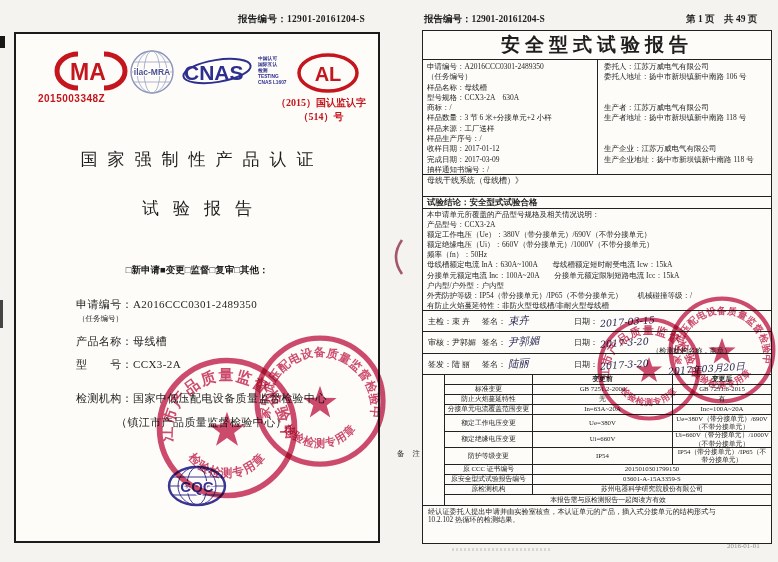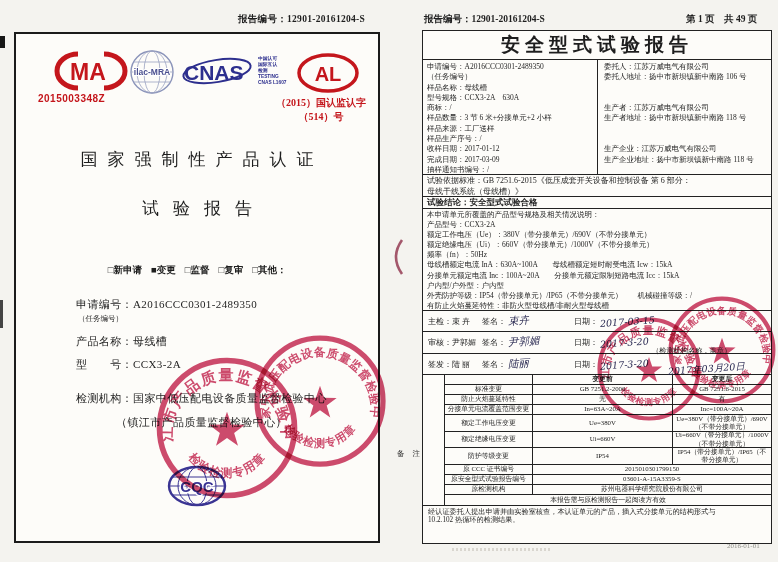--- a/index.html
+++ b/index.html
@@ -11,21 +11,21 @@
   .lp-report-no{position:absolute;left:238px;top:13px;font-size:9.5px;font-weight:700;letter-spacing:.3px}
   .cma-num{position:absolute;left:38px;top:93px;width:100px;text-align:left;color:#c4161c;
            font-family:"Liberation Sans",sans-serif;font-size:10px;font-weight:700;letter-spacing:.5px}
   .cnas-side{position:absolute;left:258px;top:56px;width:50px;color:#2d2f8e;font-weight:700;
              font-family:"Liberation Sans",sans-serif;font-size:4.8px;line-height:6px}
   .al-cap{position:absolute;left:262px;top:96px;width:118px;text-align:center;color:#c4161c;
           font-size:10px;font-weight:700}
   .lp-title{position:absolute;left:14px;width:366px;text-align:center;font-size:17px;font-weight:500}
   .lp-title1{top:148px;letter-spacing:10px;text-indent:10px}
   .lp-title2{top:197px;letter-spacing:14px;text-indent:14px}
-  .cbx-row{position:absolute;left:14px;top:264px;width:366px;display:flex;justify-content:center;gap:9px;
+  .cbx-row{position:absolute;left:14px;top:264px;width:366px;display:flex;justify-content:center;
            font-size:9.5px;font-weight:700}
   .cbx-item{white-space:nowrap}
   .lp-line{position:absolute;font-size:11px;letter-spacing:.4px;white-space:nowrap}
   .lp-note{position:absolute;font-size:7.5px}
   
   .rp-header{position:absolute;top:13px;font-size:9.5px;font-weight:700}
   #rframe{position:absolute;left:422px;top:30px;width:350px;height:514px;border:1.5px solid #222;
           background:#fdfcf9;box-sizing:border-box;display:flex;flex-direction:column}
   #rframe>div{box-sizing:border-box;flex:0 0 auto}
   .r-title{height:29px;border-bottom:1px solid #222;display:flex;align-items:center;justify-content:center;
@@ -198,21 +198,20 @@
         <div class="iline">生产者：江苏万威电气有限公司</div>
         <div class="iline">生产者地址：扬中市新坝镇新中南路 118 号</div>
         <div class="iline"></div>
         <div class="iline"></div>
         <div class="iline">生产企业：江苏万威电气有限公司</div>
         <div class="iline">生产企业地址：扬中市新坝镇新中南路 118 号</div>
       </div>
   </div>
 
   <div class="r-std">
-    <div>试验依据标准：GB 7251.6-2015《低压成套开关设备和控制设备 第 6 部分：</div>
     <div>母线干线系统（母线槽）》</div>
   </div>
 
   <div class="r-concl">试验结论：安全型式试验合格</div>
 
   <div class="r-cov">
 
   <div class="cov-line">本申请单元所覆盖的产品型号规格及相关情况说明：</div>
       <div class="cov-line">产品型号：CCX3-2A</div>
       <div class="cov-line">额定工作电压（Ue）：380V（带分接单元）/690V（不带分接单元）</div>

